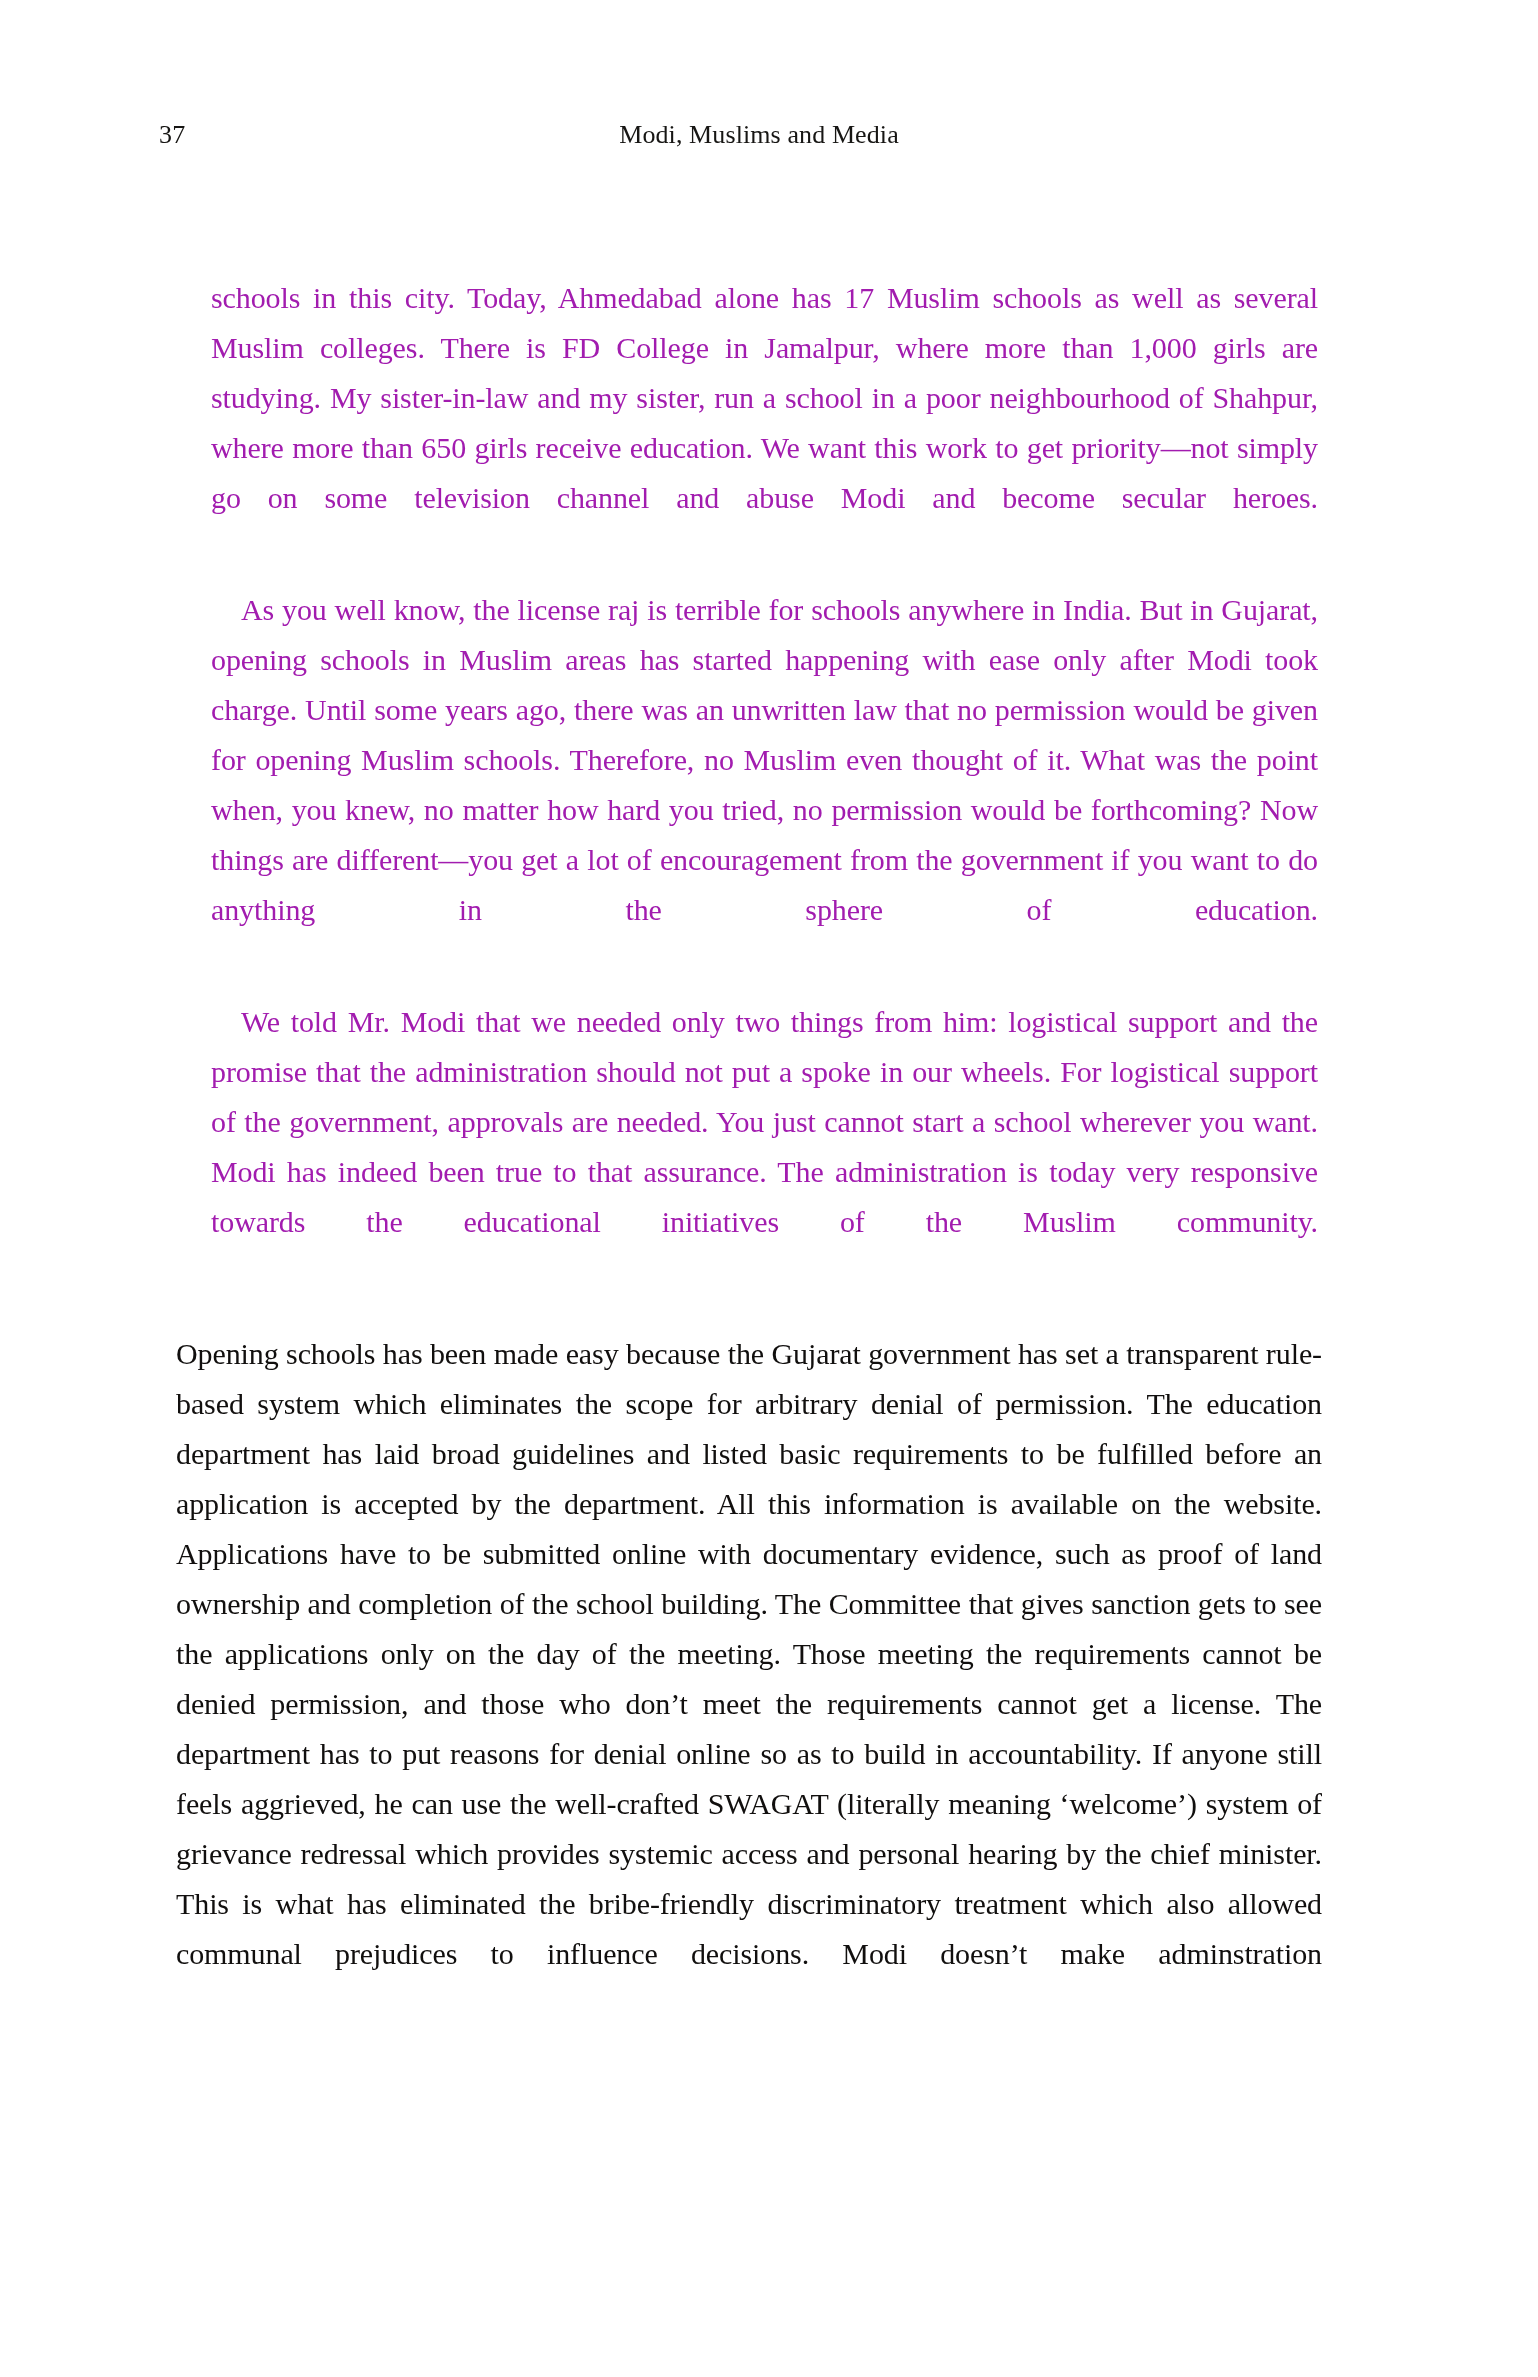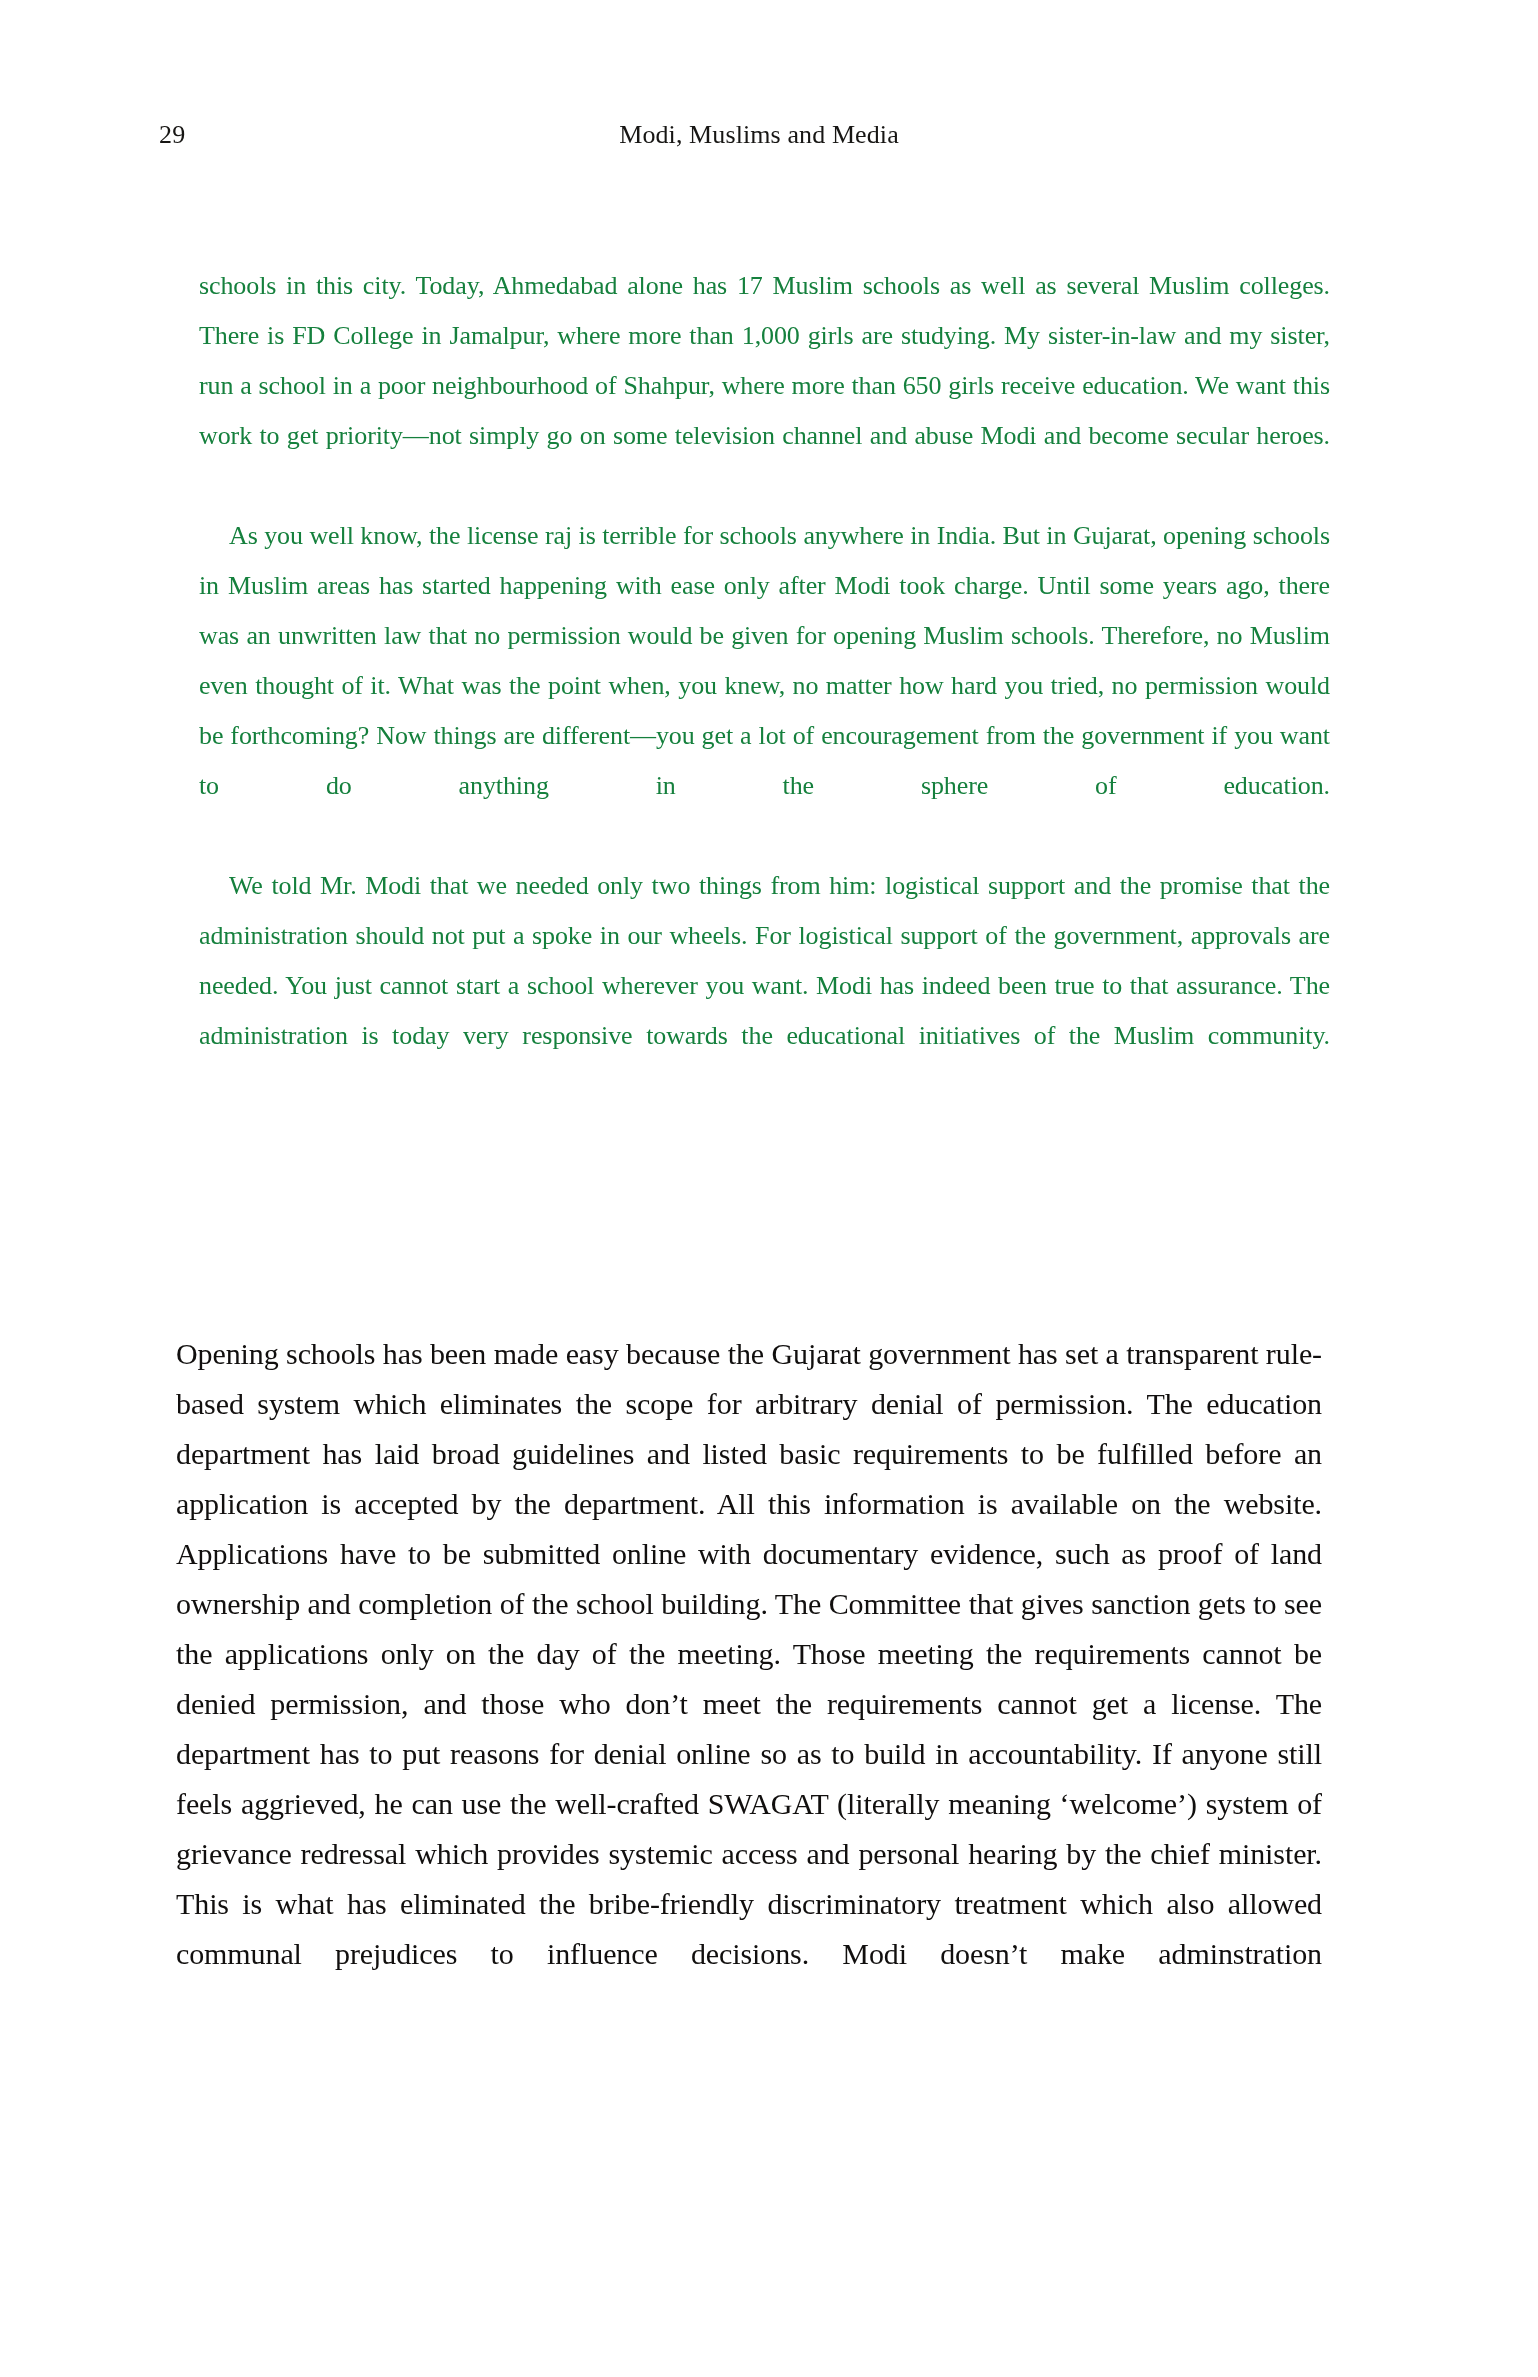--- a/index.html
+++ b/index.html
@@ -62,28 +62,28 @@
     width: 1539px;
   }
 
   .block-interview {
     position: absolute;
     left: 199px;
     top: 261px;
     width: 1131px;
   }
   .block-interview p {
-    margin: 0;
-    font-size: 26px;
+    margin: 12px;
+    font-size: 30px;
     line-height: 50px;
     text-align: justify;
     text-justify: inter-word;
     letter-spacing: -0.1px;
     word-spacing: -0.2px;
-    color: #15803d;
+    color: #a21caf;
     hyphens: none;
   }
   .block-interview p.indent {
     text-indent: 30px;
   }
   .block-interview p:last-child {
     text-align: justify;
   }
 
   .block-comment {
@@ -110,21 +110,21 @@
     display: inline-block;
     width: 100%;
   }
 </style>
 </head>
 <body>
 
 <div class="page">
 
   <div class="running-head">
-    <div class="folio">29</div>
+    <div class="folio">37</div>
     <div class="book-title">Modi, Muslims and Media</div>
   </div>
 
   <div class="text-column">
 
     <div class="block-interview">
       <p>schools in this city. Today, Ahmedabad alone has 17 Muslim schools as well as several Muslim colleges. There is FD College in Jamalpur, where more than 1,000 girls are studying. My sister-in-law and my sister, run a school in a poor neighbourhood of Shahpur, where more than 650 girls receive education. We want this work to get priority—not simply go on some television channel and abuse Modi and become secular heroes.</p>
       <p class="indent">As you well know, the license raj is terrible for schools anywhere in India. But in Gujarat, opening schools in Muslim areas has started happening with ease only after Modi took charge. Until some years ago, there was an unwritten law that no permission would be given for opening Muslim schools. Therefore, no Muslim even thought of it. What was the point when, you knew, no matter how hard you tried, no permission would be forthcoming? Now things are different—you get a lot of encouragement from the government if you want to do anything in the sphere of education.</p>
       <p class="indent">We told Mr. Modi that we needed only two things from him: logistical support and the promise that the administration should not put a spoke in our wheels. For logistical support of the government, approvals are needed. You just cannot start a school wherever you want. Modi has indeed been true to that assurance. The administration is today very responsive towards the educational initiatives of the Muslim community.</p>
     </div>

